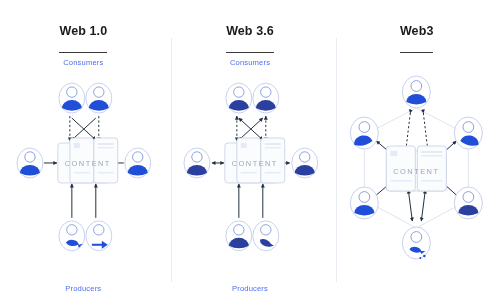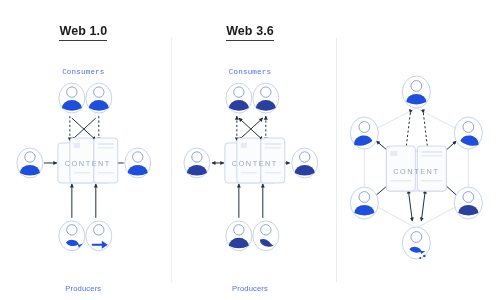--- a/index.html
+++ b/index.html
@@ -21,28 +21,28 @@
   }
   .divider.d1{left:171px;}
   .divider.d2{left:336px;}
 
   .panel-title{
     position:absolute;top:24px;left:0;right:0;text-align:center;
     font-size:12.5px;font-weight:700;color:#1b1b1b;
     letter-spacing:.1px;
   }
   .panel-title span{
-    display:inline-block;padding-bottom:2px;border-bottom:1.6px solid #3a3a3a;
+    display:inline-block;padding-bottom:14px;border-bottom:1.6px solid #3a3a3a;
   }
 
   .cap{
     position:absolute;left:0;right:0;text-align:center;
     font-size:7.6px;color:#4c6ef5;letter-spacing:.15px;
   }
-  .cap.top{top:68px;font-family:Liberation Mono, monospace;}
+  .cap.top{top:58px;}
   .cap.bottom{top:264px;margin-top:20px;}
 
   svg.scene{position:absolute;left:0;top:0;width:100%;height:300px;overflow:visible;}
 
   .ln{stroke:#dfe4ee;stroke-width:1;fill:none;}
   .arw{stroke:#22303f;stroke-width:1;fill:none;}
   .arw-d{stroke:#22303f;stroke-width:1;fill:none;stroke-dasharray:2.2 2.2;}
   .ring{fill:#ffffff;stroke:#c7d2f0;stroke-width:1;}
   .head{fill:none;stroke:#8fa3d9;stroke-width:1;}
   .body-b{fill:#1f4fd8;}
@@ -205,20 +205,23 @@
         </g>
         <g>
           <ellipse class="ring" cx="138" cy="163" rx="13" ry="15"></ellipse>
           <circle class="head" cx="138" cy="157" r="5.2"></circle>
           <path class="body-n" d="M138,165 a10,8 0 0 1 10,8 a22,22 0 0 1 -20,0 a10,8 0 0 1 10,-8 z"></path>
         </g>
       </svg>
     </div>
 
     <div class="panel">
+      <div class="panel-title">
+        <span>Web3</span>
+      </div>
 
       <svg class="scene" viewBox="0 0 164 300">
         <defs>
           <marker id="ah3" markerWidth="5" markerHeight="5" refX="3.6" refY="2" orient="auto">
             <path d="M0,0 L4,2 L0,4 z" fill="#22303f"></path>
           </marker>
           <marker id="ah3s" markerWidth="5" markerHeight="5" refX="0.4" refY="2" orient="auto">
             <path d="M4,0 L0,2 L4,4 z" fill="#22303f"></path>
           </marker>
         </defs>

